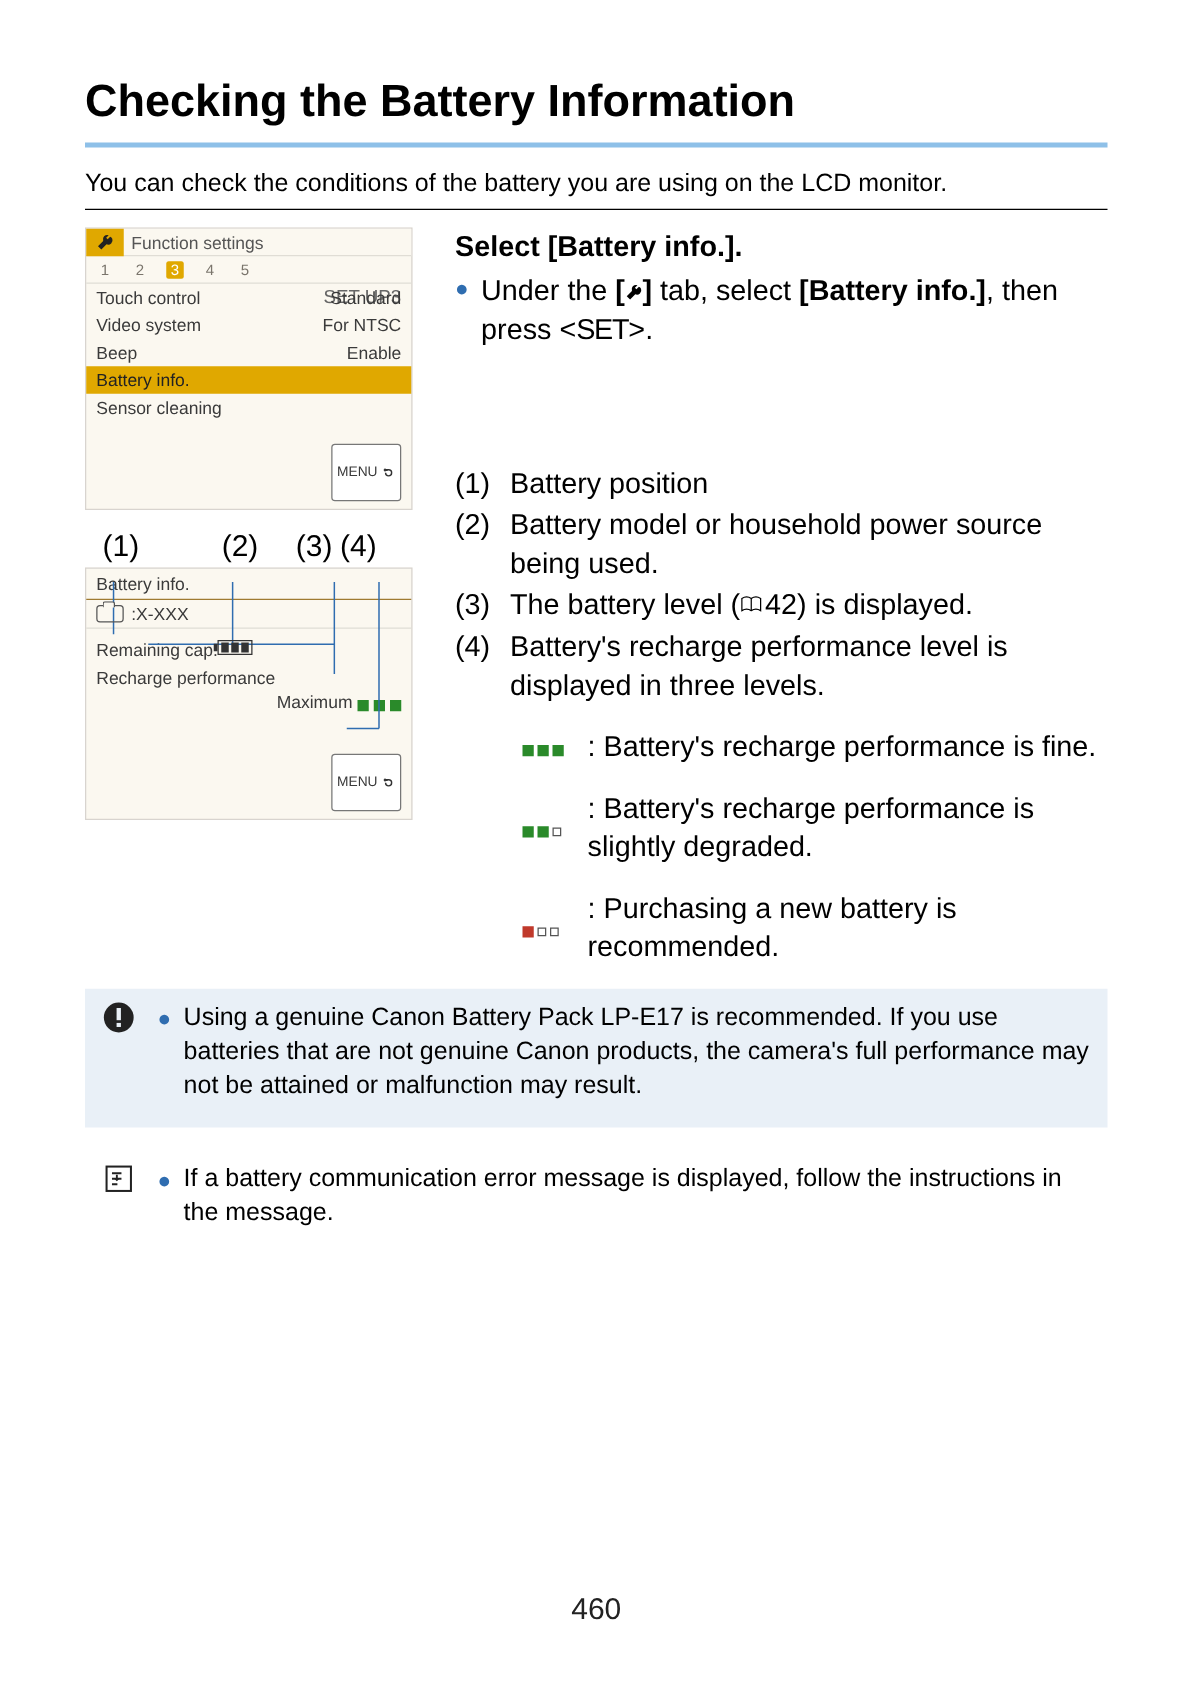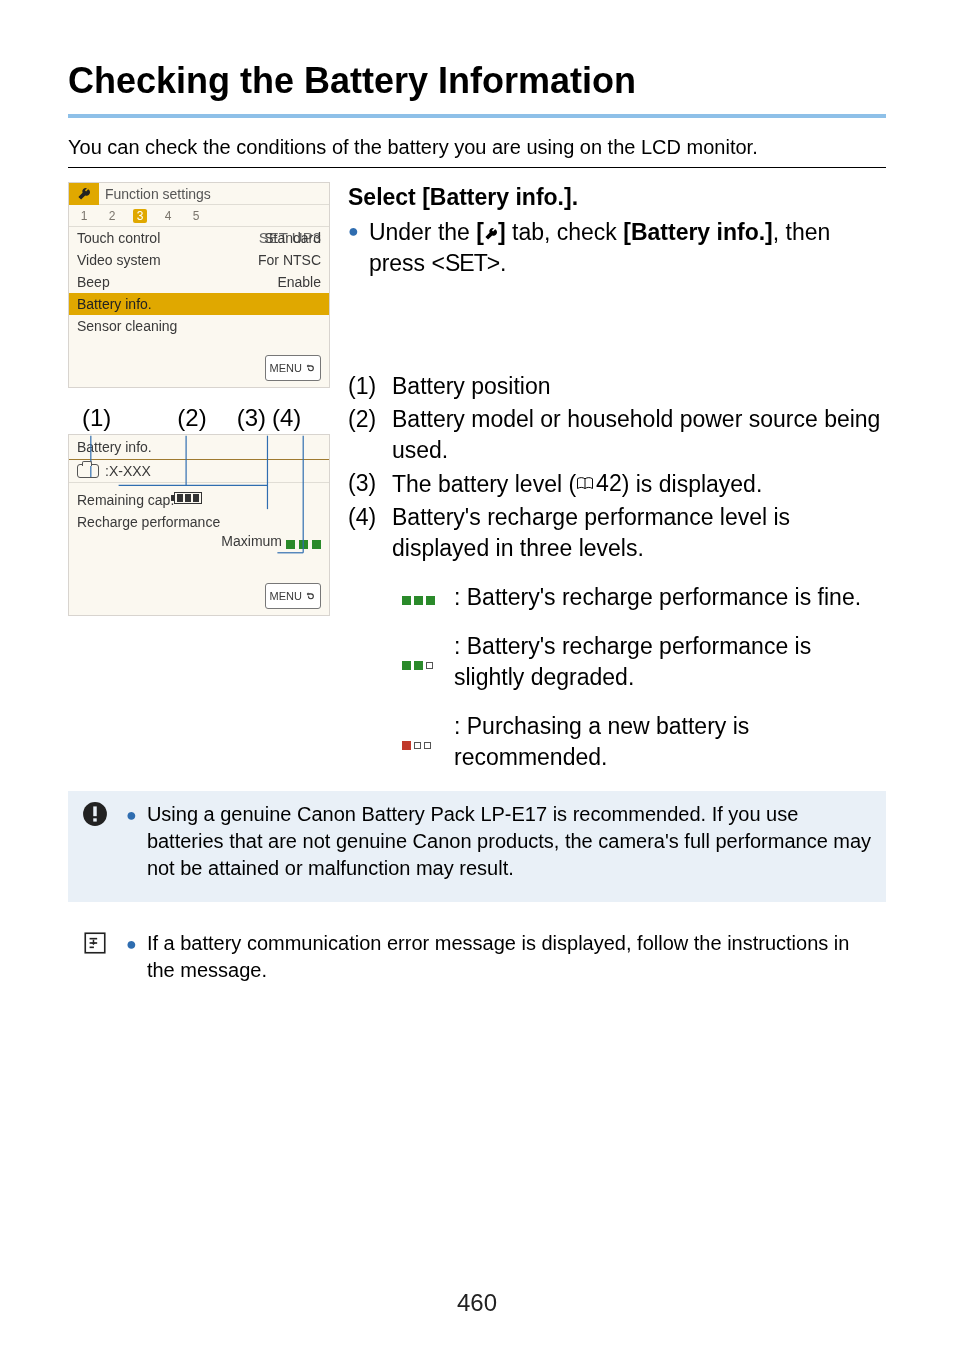--- a/index.html
+++ b/index.html
@@ -18,21 +18,21 @@
     font-weight: bold;
     margin: 0 0 6px 0;
     padding-bottom: 6px;
   }
   .title-rule {
     width: 100%; height: 4px; background: #8ec0e8; margin: 0 0 16px 0;
   }
   .intro { font-size: 20px; line-height: 1.35; margin: 12px 0 6px 0; }
   hr.hair { border: none; border-top: 1px solid #000; margin: 6px 0 14px 0; }
 
-  .two-col { display: flex; gap: 10px; }
+  .two-col { display: flex; gap: 26px; }
   .left { flex: 0 0 270px; }
   .right { flex: 1 1 auto; font-size: 23px; line-height: 1.35; }
 
   
   .lcd {
     width: 262px;
     background: #fbf8f0;
     border: 1px solid #d8d4cf;
     font-family: "Segoe UI", Arial, sans-serif;
     font-size: 14px;
@@ -56,21 +56,21 @@
   .menu-item {
     display:flex; justify-content:space-between;
     padding: 3px 8px; font-size: 14px;
   }
   .menu-item.hl { background:#e0a800; color:#222; }
   .lcd .footer {
     display:flex; justify-content:flex-end; padding:4px 8px 6px 8px;
   }
   .menu-back {
     display:flex; align-items:center; gap:4px;
-    font-size: 11px; border:1px solid #777; padding:6px 4px; border-radius:3px; background:#fff;
+    font-size: 11px; border:1px solid #777; padding:16px 4px; border-radius:3px; background:#fff;
   }
   .menu-back svg { width:10px; height:10px; fill:#333; }
 
   
   .callouts {
     display:flex; font-size:24px; color:#000; margin:16px 0 2px 8px;
     gap: 0; width: 262px; position:relative;
   }
   .callouts span:nth-child(1){ margin-left:6px; }
   .callouts span:nth-child(2){ margin-left:66px; }
@@ -135,21 +135,21 @@
     padding: 10px 14px; margin-top: 18px;
     font-size: 20px; line-height:1.35;
   }
   .note-box.caution { background:#e9f0f7; }
   .note-icon { flex: 0 0 26px; }
   .note-icon svg { width:26px; height:26px; }
   .note-body { flex:1; }
   .note-body .bullet-line { font-size:20px; }
 
   .page-num {
-    position:absolute; bottom:28px; left:0; width:100%;
+    position:absolute; bottom:43px; left:0; width:100%;
     text-align:center; font-size:24px; color:#222;
   }
 </style>
 </head>
 <body>
 
 <div class="page">
   <h1 class="title">Checking the Battery Information</h1>
   <div class="title-rule"></div>
 
@@ -261,21 +261,21 @@
 
     <div class="right">
       <div class="step-title">Select [Battery info.].</div>
       <div class="bullet-line">
         <span class="blue-dot">●</span>
         <span>
           <span>Under the </span><b>[<span class="wrench-inline">
                 <svg viewBox="0 0 24 24">
                   <path d="M22 6.9a6 6 0 0 1-7.9 7.6L7 21.6 2.4 17l7.1-7.1A6 6 0 0 1 17.1 2l-3.5 3.5 2 2L19.1 4A6 6 0 0 1 22 6.9z"></path>
                 </svg>
-              </span>]</b><span> tab, check </span><b>[Battery info.]</b><span>, then press &lt;</span><span class="set-key">SET</span><span>&gt;.</span>
+              </span>]</b><span> tab, select </span><b>[Battery info.]</b><span>, then press &lt;</span><span class="set-key">SET</span><span>&gt;.</span>
         </span>
       </div>
 
       <div style="height:80px"></div>
 
       <div class="li-num">
           <span class="n">(1)</span>
           <span>Battery position</span>
         </div>
       <div class="li-num">

